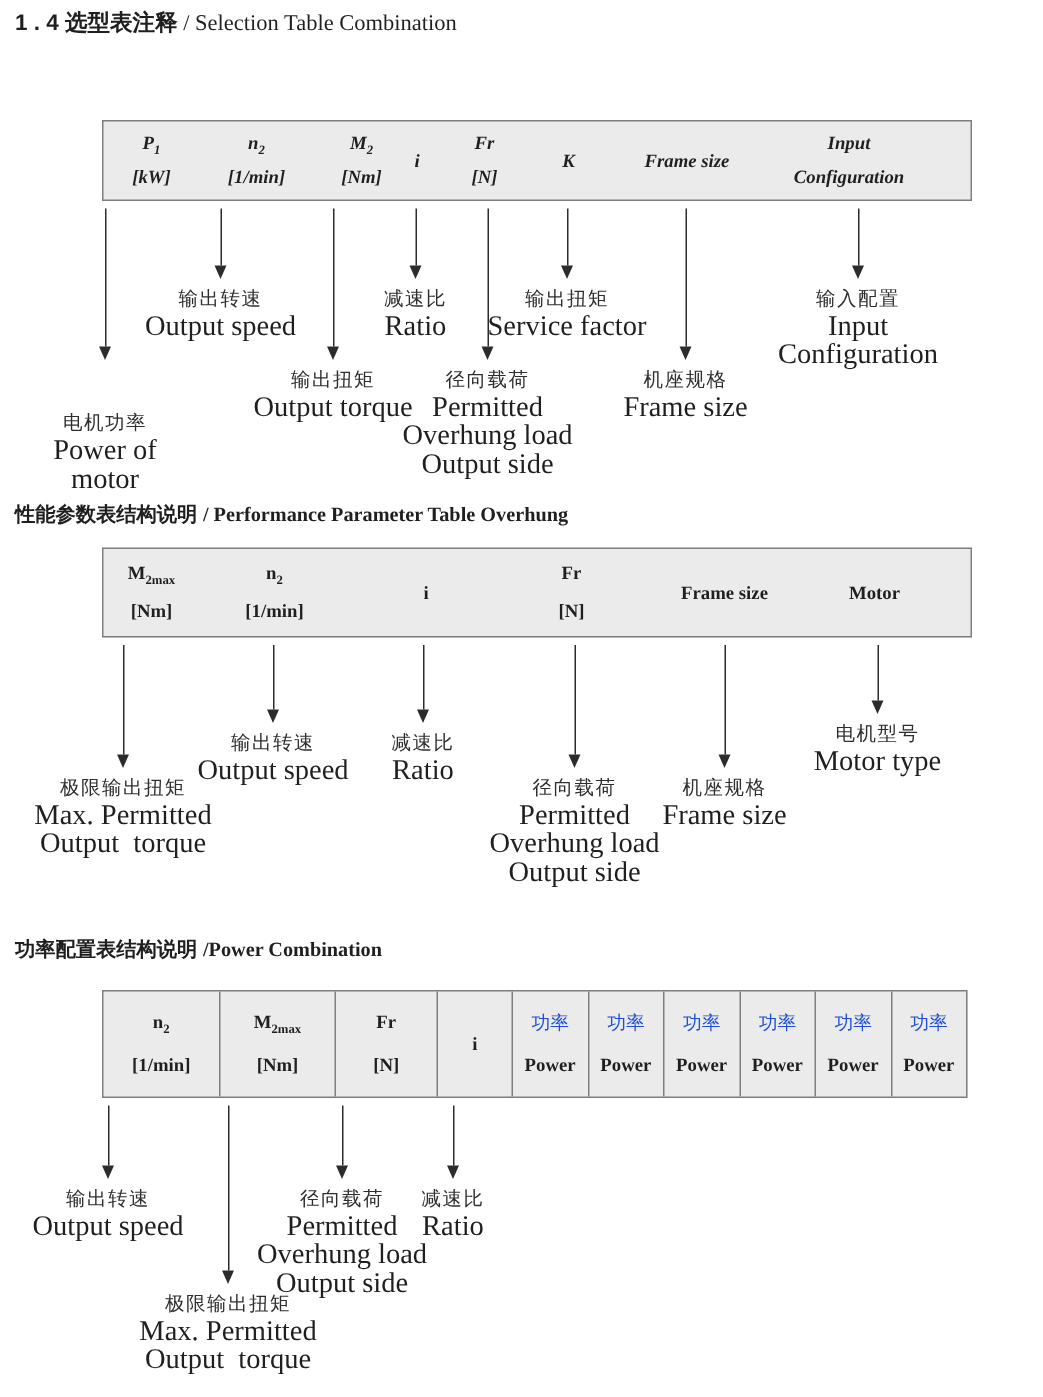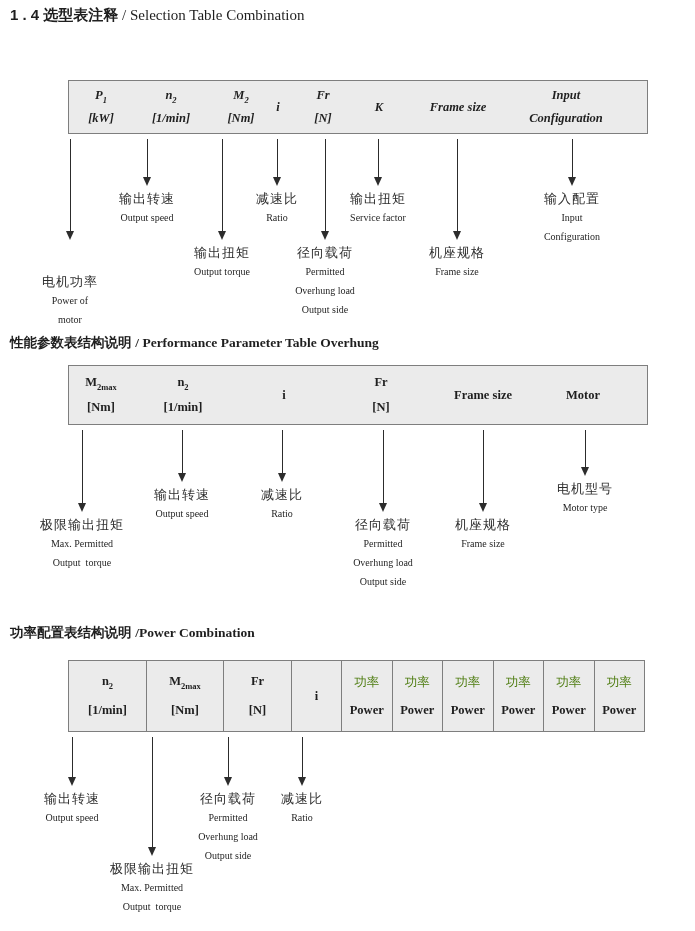--- a/index.html
+++ b/index.html
@@ -15,33 +15,33 @@
   .hcell{position:absolute;top:0;height:100%;transform:translateX(-50%);
          display:flex;flex-direction:column;justify-content:space-evenly;
          text-align:center;font-weight:bold;font-size:12.5px;white-space:pre;}
   .hcell .l2:empty{display:none;}
   sub{font-size:8.5px;line-height:0;}
   
   #t3{display:flex;}
   .c3{display:flex;flex-direction:column;justify-content:space-evenly;align-items:center;
       font-weight:bold;font-size:12.5px;box-sizing:border-box;white-space:pre;}
   .c3 + .c3{border-left:1px solid #7e7e7e;}
-  .c3 .cnl{font-family:"Liberation Sans",sans-serif;font-weight:normal;color:#4d7c0f;font-size:12.5px;}
+  .c3 .cnl{font-family:"Liberation Sans",sans-serif;font-weight:normal;color:#1d4ed8;font-size:12.5px;}
   .c3 .l2:empty{display:none;}
   .pw{flex:1;}
   
   .callout{position:absolute;width:0;}
   .aline{position:absolute;left:-0.5px;top:0;width:1px;background:#2c2c2c;}
   .ahead{position:absolute;left:-4.5px;width:0;height:0;
          border-left:4.5px solid transparent;border-right:4.5px solid transparent;
          border-top:9px solid #2c2c2c;}
   .clabel{position:absolute;transform:translateX(-50%);text-align:center;width:max-content;}
   .clabel .cn{font-family:"Liberation Sans",sans-serif;font-size:13px;line-height:18px;
               color:#2e2e2e;white-space:pre;letter-spacing:1px;}
-  .clabel .en{font-family:"Liberation Serif",serif;font-size:10px;line-height:19px;white-space:pre;}
+  .clabel .en{font-family:"Liberation Serif",serif;font-size:19px;line-height:19px;white-space:pre;}
 </style>
 </head>
 <body>
 
 <div class="page">
 
   <div class="title"><span class="cn">1 . 4 选型表注释</span><span class="en"> / Selection Table Combination</span></div>
 
 
   <div class="panel" id="t1" style="left:68px;top:80px;width:580px;height:54px;font-style:italic;">

